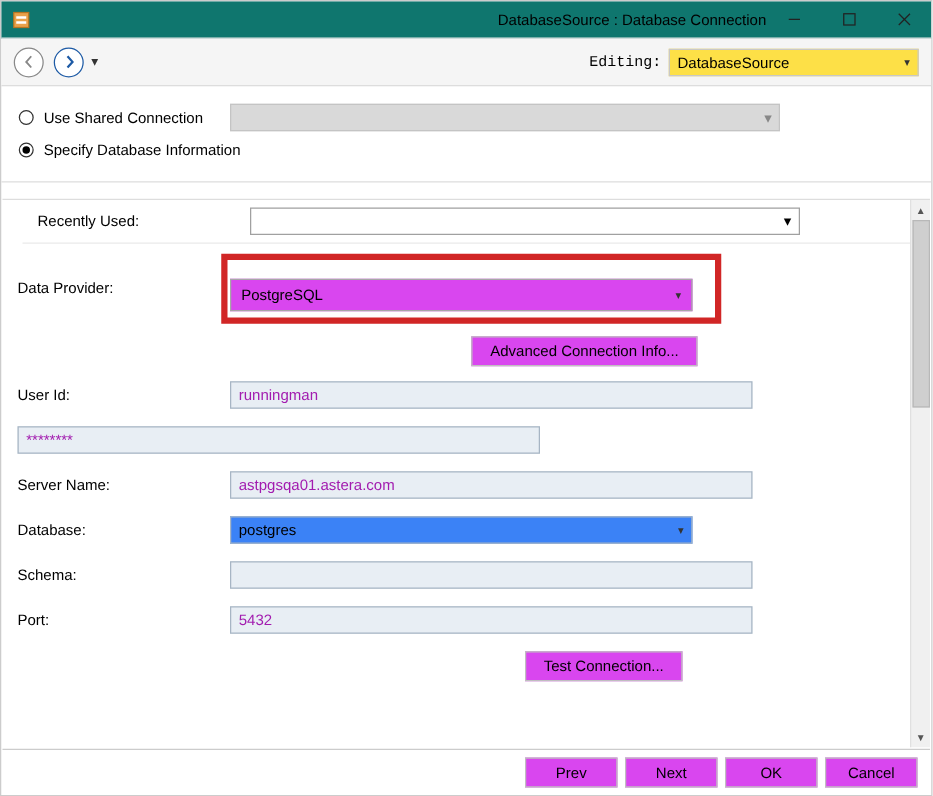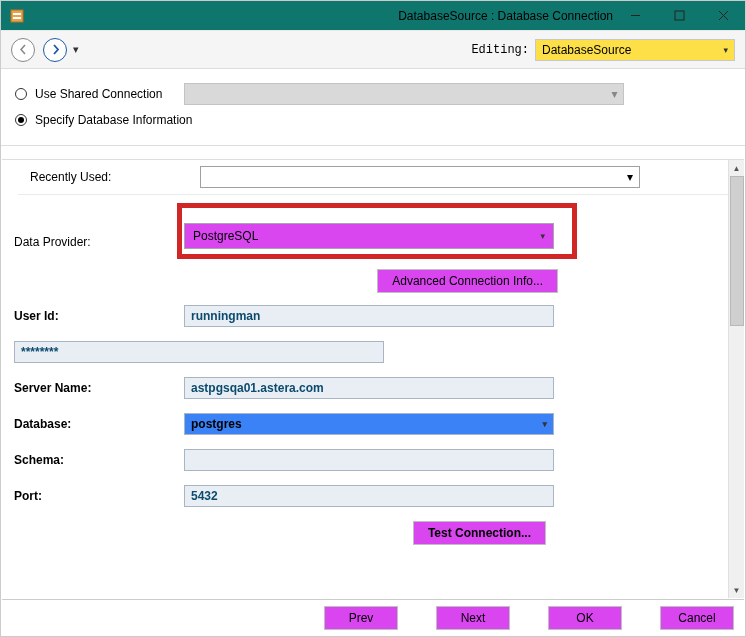--- a/index.html
+++ b/index.html
@@ -107,52 +107,52 @@
   }
   .data-provider-wrap {
     padding:28px 12px 12px 12px;
     position:relative;
   }
   .highlight-box{
     position:absolute;
     top:8px;left:175px;width:400px;height:56px;
     border:5px solid #d12626;pointer-events:none;
   }
-  .dp-row{display:flex;align-items:flex-end;}
+  .dp-row{display:flex;align-items:flex-start;}
   .dp-lbl{width:170px;}
   .dp-select{
     width:370px;height:26px;background:#d946ef;border:1px solid #a7a7a7;
     display:flex;align-items:center;justify-content:space-between;padding:0 8px;font-size:12px;
   }
   .dp-select .chev{font-size:9px;color:#333;}
   .adv-btn-row{display:flex;justify-content:flex-end;padding:8px 170px 8px 0;}
   .btn{
     height:24px;background:#d946ef;border:1px solid #bfbfbf;
     display:inline-flex;align-items:center;justify-content:center;padding:0 14px;font-size:12px;
     cursor:default;
   }
-  .form-grid{padding:4px 12px;font-weight:bold;}
+  .form-grid{padding:4px 12px;}
   .form-row{display:flex;align-items:center;margin-bottom:14px;}
   .form-row .flbl{width:170px;font-size:12px;}
   .finput{
-    width:370px;height:22px;background:#e8eef4;border:1px solid #a7b5c4;
-    padding:0 6px;font-size:12px;display:flex;align-items:center;color:#0c4a6e;
+    width:418px;height:22px;background:#e8eef4;border:1px solid #a7b5c4;
+    padding:0 6px;font-size:12px;display:flex;align-items:center;color:#a21caf;
   }
   .fselect{
     width:370px;height:22px;background:#3b82f6;border:1px solid #a7b5c4;
     padding:0 6px;font-size:12px;display:flex;align-items:center;justify-content:space-between;
   }
   .fselect .chev{font-size:9px;color:#333;}
   .test-row{display:flex;justify-content:flex-end;padding:0 170px 0 0;}
   
   .footer{
     position:absolute;left:1px;right:1px;bottom:1px;height:36px;
     border-top:1px solid #ccc;display:flex;justify-content:flex-end;align-items:center;gap:6px;padding:0 10px;background:#fff;
   }
-  .footer .btn{width:74px;padding:0;justify-content:center;margin-left:32px;}
+  .footer .btn{width:74px;padding:0;justify-content:center;}
 </style>
 </head>
 <body>
 
 <div class="titlebar">
   <span class="title-icon">
     <svg viewBox="0 0 16 16">
         <rect x="2" y="2" width="12" height="12" fill="#e9a14a" stroke="#b77522"></rect>
         <rect x="4" y="5" width="8" height="2" fill="#fff"></rect>
         <rect x="4" y="9" width="8" height="2" fill="#fff"></rect>

